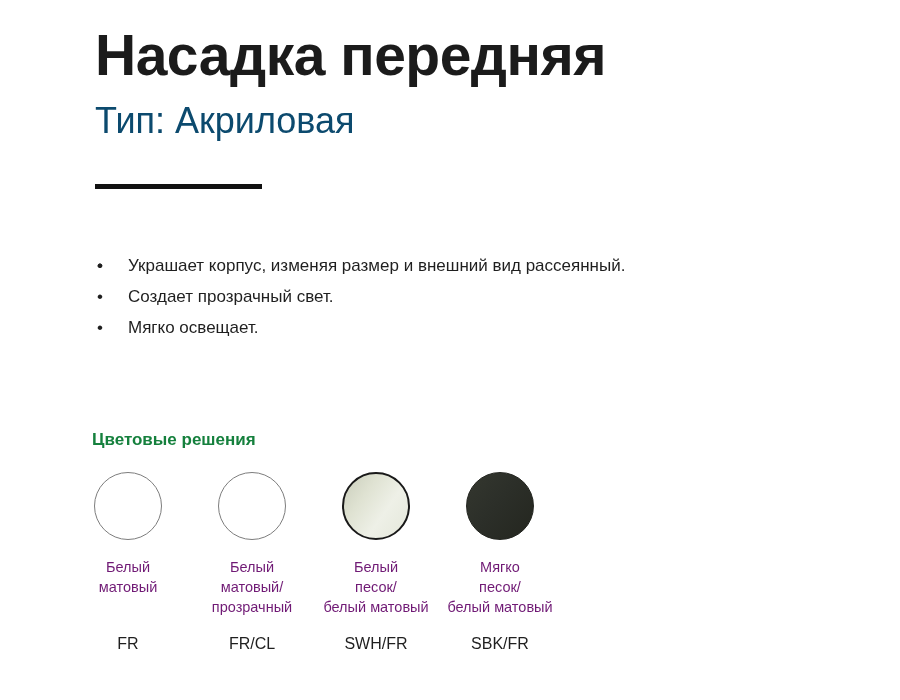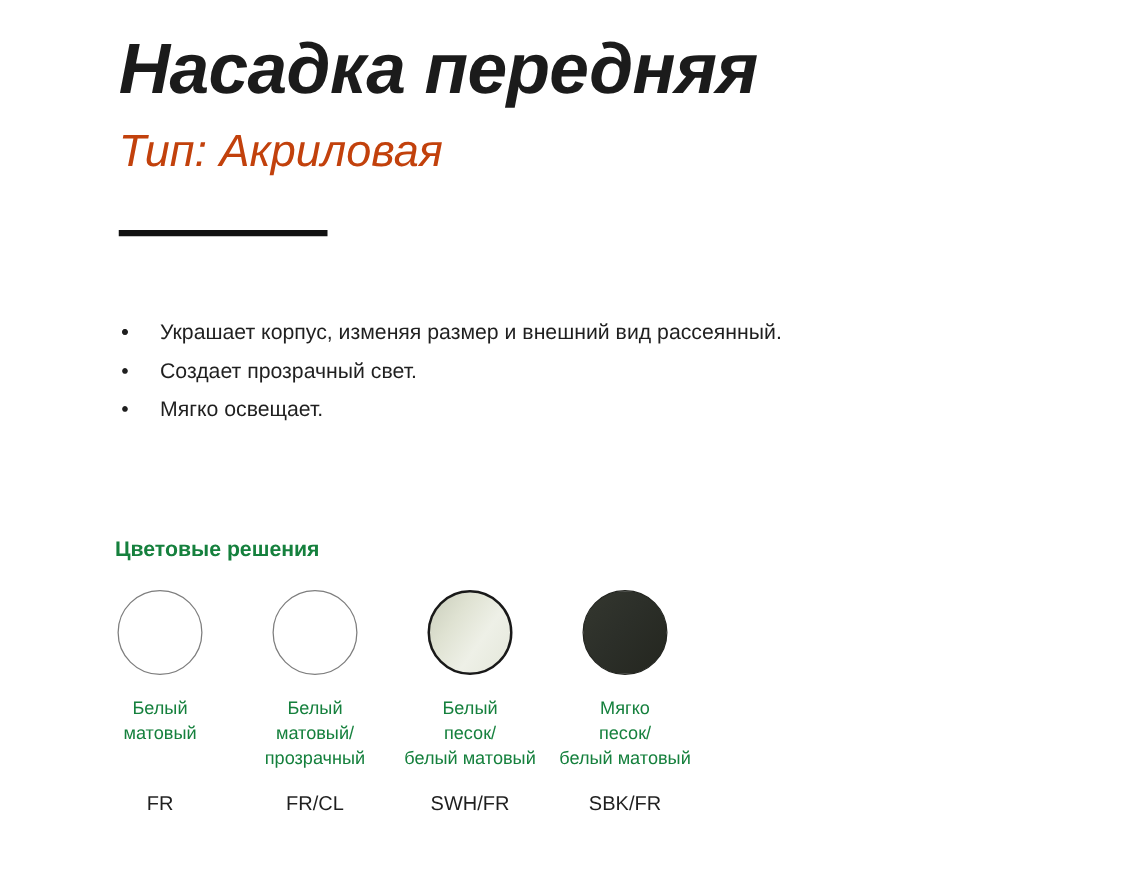--- a/index.html
+++ b/index.html
@@ -20,35 +20,34 @@
     height: 700px;
     box-sizing: border-box;
   }
 
   
   .header {
     position: absolute;
     left: 95px;
     top: 26px;
     width: 760px;
-    font-style: italic;
   }
   .title {
     font-size: 57px;
     font-weight: bold;
     letter-spacing: -0.5px;
     line-height: 1.05;
     color: #1b1b1b;
     margin: 0;
     white-space: nowrap;
   }
   .subtitle {
     font-size: 36px;
     font-weight: normal;
-    color: #c2410c;
+    color: #0c4a6e;
     line-height: 1.15;
     margin: 14px 0 0 0;
     white-space: nowrap;
   }
   .divider {
     position: absolute;
     left: 95px;
     top: 184px;
     width: 167px;
     height: 5px;
@@ -119,21 +118,21 @@
     background: linear-gradient(125deg, #c9cdbb 0%, #dfe2d2 32%, #eef0e7 62%, #e4e7da 100%);
   }
   .swatch-circle.dark {
     border: 1px solid #232520;
     background: linear-gradient(130deg, #34372f 0%, #2c2f29 45%, #24261f 100%);
   }
   .swatch-caption {
     margin-top: 17px;
     font-size: 14.5px;
     line-height: 20px;
-    color: #15803d;
+    color: #701a75;
     text-align: center;
     white-space: pre-line;
   }
   .swatch-code {
     position: absolute;
     top: 162px;
     font-size: 16px;
     line-height: 20px;
     color: #1f1f1f;
     white-space: nowrap;

